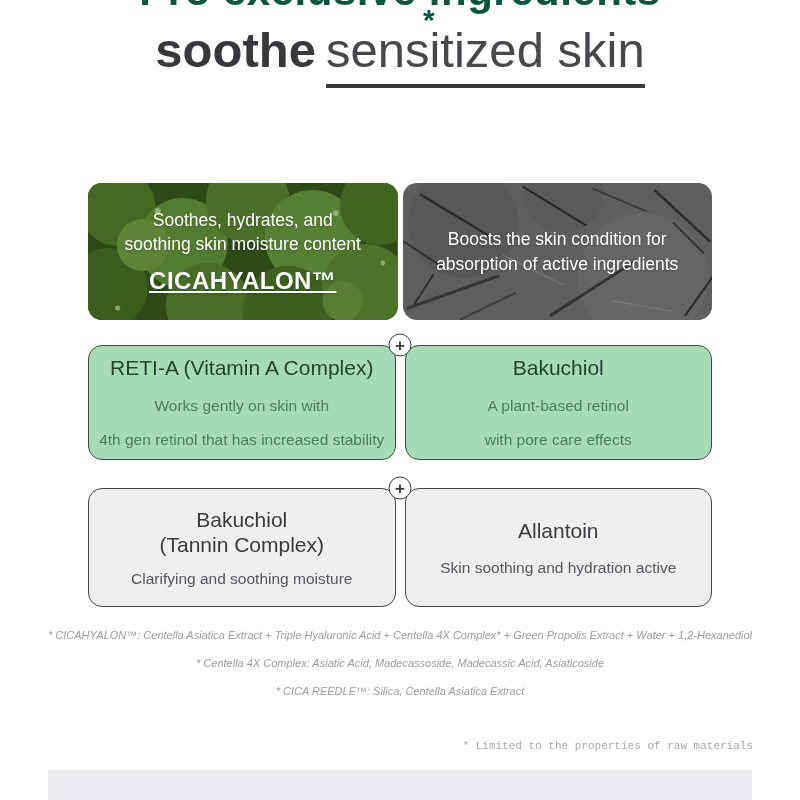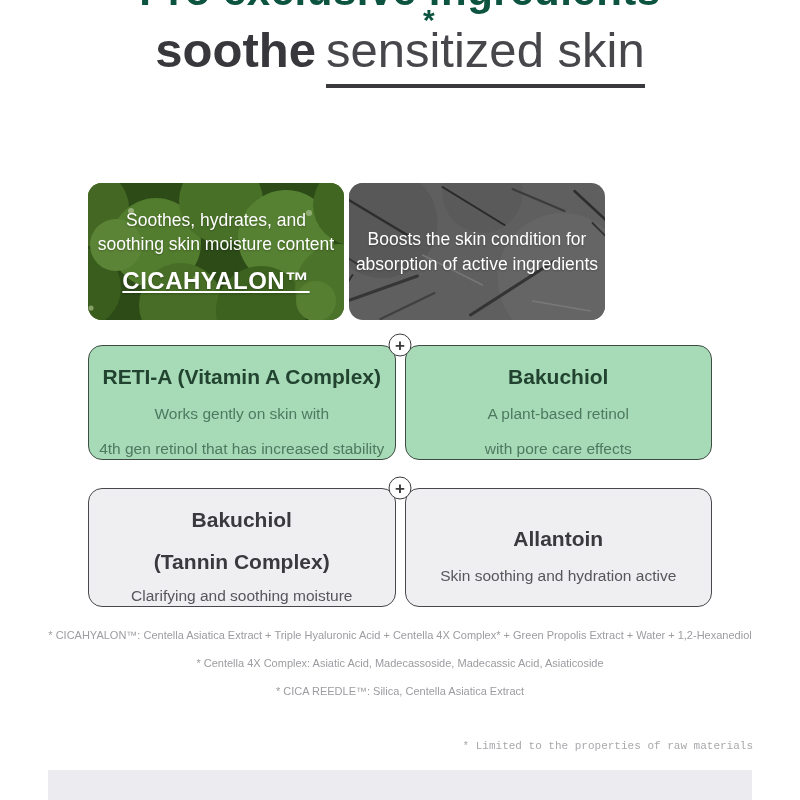--- a/index.html
+++ b/index.html
@@ -19,54 +19,54 @@
   .main-title{
     position:absolute;top:22px;left:0;right:0;text-align:center;
     font-size:49px;color:#3a3a3e;white-space:nowrap;
   }
   .main-title .bold{font-weight:700;color:#38383c;margin-right:10px;}
   .main-title .underlined{
     font-weight:400;color:#46464b;
     border-bottom:4px solid #3a3a3e;padding-bottom:7px;
   }
   
-  .photo-row{position:absolute;top:183px;left:88px;width:517px;height:137px;display:flex;gap:5px;}
+  .photo-row{position:absolute;top:183px;left:88px;width:624px;height:137px;display:flex;gap:5px;}
   .photo-card{position:relative;flex:1;border-radius:14px;overflow:hidden;}
   .photo-card svg{position:absolute;left:0;top:0;width:100%;height:100%;}
   .photo-caption{
     position:relative;z-index:1;height:100%;display:flex;flex-direction:column;
     justify-content:center;align-items:center;color:#fff;text-align:center;
   }
   .photo-line{font-size:17.5px;line-height:1.38;text-shadow:0 1px 2px rgba(0,0,0,.25);}
   .photo-name{margin-top:11px;font-size:24px;font-weight:700;letter-spacing:.5px;text-shadow:0 1px 2px rgba(0,0,0,.25);text-decoration:underline;}
   
   .card-row{position:absolute;left:88px;width:624px;display:flex;gap:9px;}
   .row-green{top:345px;height:115px;}
   .row-gray{top:488px;height:119px;}
   .ing-card{
     flex:1;border-radius:14px;display:flex;flex-direction:column;
     justify-content:center;align-items:center;text-align:center;box-sizing:border-box;
   }
   .ing-green{background:#a7dbb7;border:1.5px solid #3e4b42;}
   .ing-gray{background:#efeff2;border:1.5px solid #47474c;}
-  .ing-title{font-size:21px;font-weight:700;line-height:1.2;margin-top:17px;}
+  .ing-title{font-size:21px;font-weight:400;line-height:1.2;}
   .ing-green .ing-title{color:#21432f;}
   .ing-gray .ing-title{color:#3a3a3e;}
   .ing-body{font-size:15.5px;margin-top:16px;line-height:1.2;}
   .ing-green .ing-body{color:#4e7a60;}
   .ing-gray .ing-body{color:#56565c;}
   .plus-badge{
     position:absolute;top:0;left:50%;transform:translate(-50%,-50%);
     width:23px;height:23px;border-radius:50%;background:#fff;border:1.5px solid #3a3a3e;
     z-index:2;display:flex;align-items:center;justify-content:center;
     font-size:17px;font-weight:700;color:#3a3a3e;line-height:1;box-sizing:border-box;
   }
   
   .footnotes{position:absolute;top:629px;left:0;right:0;text-align:center;color:#9c9ca1;font-size:11px;}
-  .footnote{margin-bottom:16px;white-space:nowrap;}
+  .footnote{margin-bottom:16px;white-space:nowrap;font-style:italic;}
   .side-note{position:absolute;top:740px;right:47px;font-size:11px;color:#a9a9ad;font-family:Liberation Mono, monospace;}
   .bottom-band{position:absolute;top:770px;left:48px;width:704px;height:30px;background:#ebebf0;}
 </style>
 </head>
 <body>
 
 <div class="canvas">
 
   <div class="top-title">Pro exclusive ingredients</div>
   <div class="asterisk">*</div>

